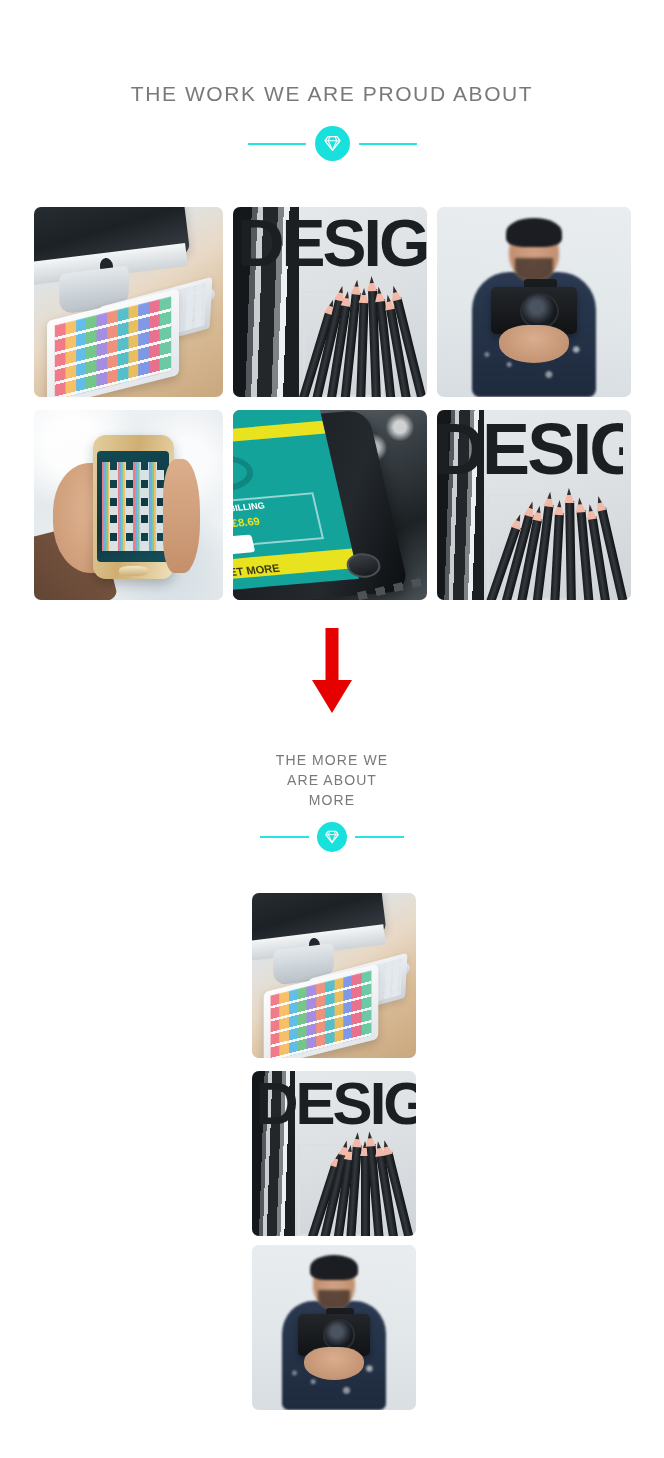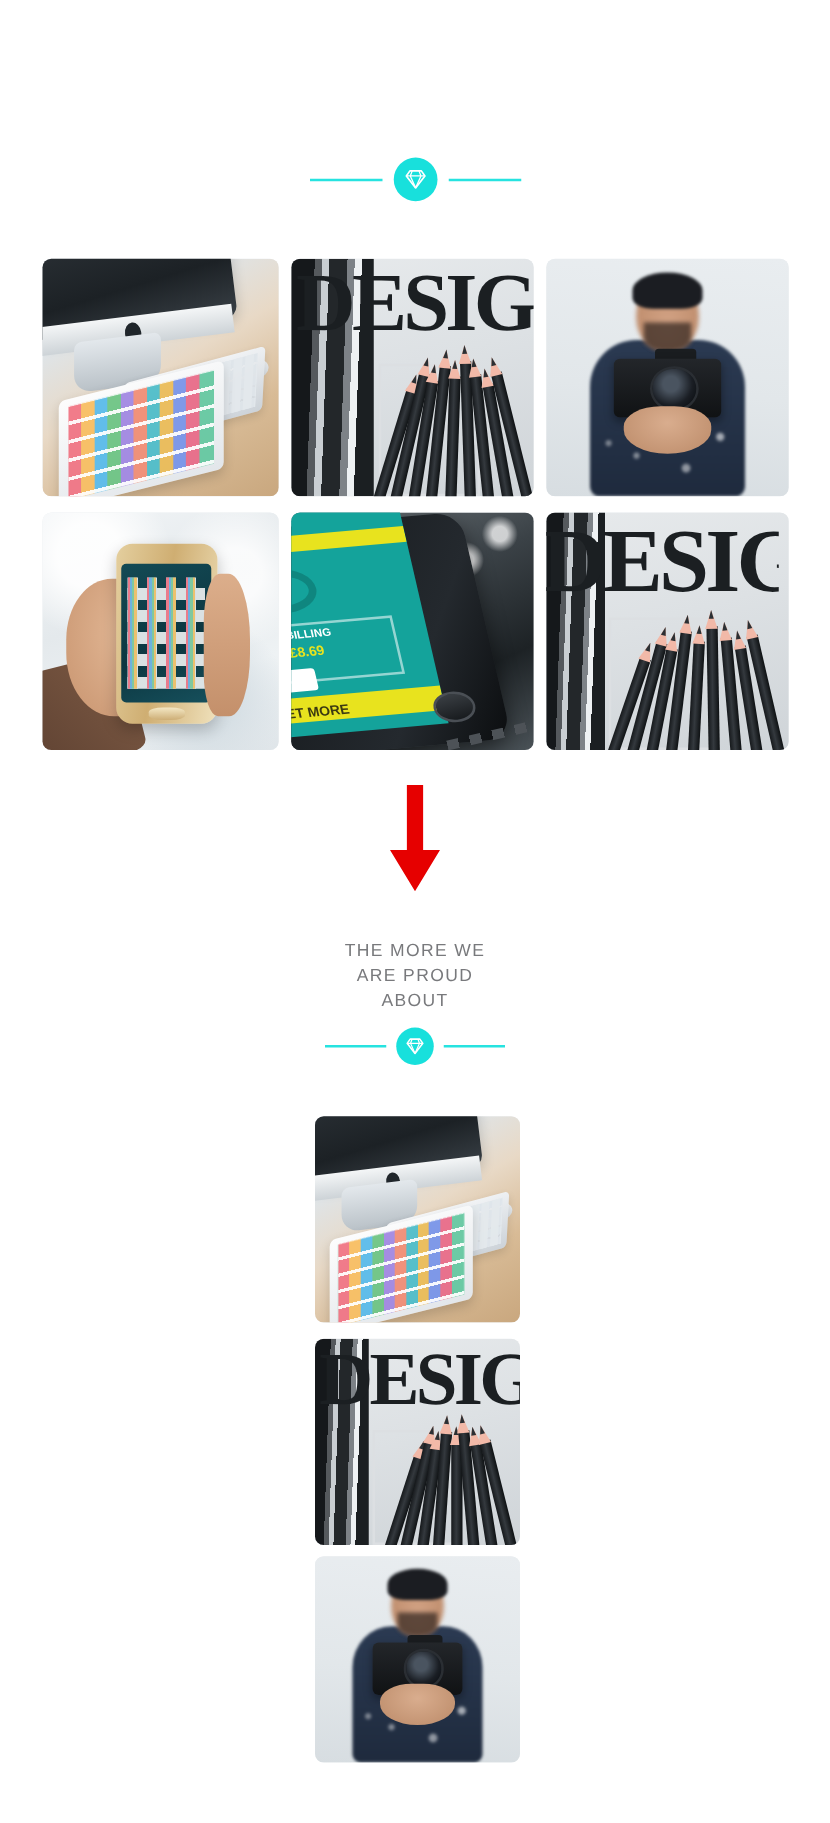--- a/index.html
+++ b/index.html
@@ -177,21 +177,21 @@
   
   .art-desig { background: linear-gradient(165deg,#e7eaec 0%,#dde1e4 45%,#cfd4d8 100%); }
   .art-desig .stripes {
     position: absolute; left: 0; top: 0; width: 34%; height: 100%;
     background: repeating-linear-gradient(92deg,
       #15181b 0 26%, #55595d 26% 34%, #c9ced2 34% 42%, #23272a 42% 62%,
       #7d8287 62% 70%, #eef1f3 70% 78%, #1b1f22 78% 100%);
   }
   .art-desig .wordmark {
     position: absolute; left: 2%; top: 3%; width: 98%;
-    font-family: Liberation Serif, serif;
+    font-family: Liberation Sans, sans-serif;
     font-weight: 700; font-size: 66px; line-height: .92;
     letter-spacing: -3px; color: #1b1f22;
     white-space: nowrap; overflow: hidden;
   }
   .art-desig .pencils {
     position: absolute; right: -4%; bottom: -4%; width: 74%; height: 62%;
   }
   .art-desig .pencil {
     position: absolute; bottom: 0; width: 9px; height: 100%;
     background: linear-gradient(90deg,#16191c,#34393e 45%,#0e1113);
@@ -381,20 +381,21 @@
     position:absolute; right:2%; bottom:4%; width:34%; height:4%;
     background: repeating-linear-gradient(90deg,#4d5257 0 14%, transparent 14% 28%);
     transform: rotate(-13deg);
   }
 </style>
 </head>
 <body>
 
 <div class="page">
 
+  <h2 class="section-title title-desktop">THE WORK WE ARE PROUD ABOUT</h2>
 
   <div class="divider divider-desktop">
     <span class="rule"></span>
     <span class="badge">
       <svg viewBox="0 0 24 24">
         <path d="M6.2 3.4h11.6l3.6 5.1-9.4 12.1L2.6 8.5z" fill="none" stroke="#ffffff" stroke-width="1.7" stroke-linejoin="round"></path>
         <path d="M2.6 8.5h18.8M8.6 3.4 6.6 8.5l5.4 12.1M15.4 3.4l2 5.1-5.4 12.1" fill="none" stroke="#ffffff" stroke-width="1.3" stroke-linejoin="round"></path>
       </svg>
     </span>
     <span class="rule"></span>
@@ -496,22 +497,22 @@
       </div>
     </div>
   </div>
 
   <svg class="arrow-down" viewBox="0 0 60 85">
     <path d="M23.5 0h13v52h13.5L30 85 10 52h13.5z" fill="#e60000"></path>
   </svg>
 
   <h2 class="section-title title-mobile">
     <span>THE MORE WE</span><br>
-    <span>ARE PROUD</span><br>
-    <span>ABOUT</span>
+    <span>ARE ABOUT</span><br>
+    <span>MORE</span>
   </h2>
 
   <div class="divider divider-mobile">
     <span class="rule"></span>
     <span class="badge">
       <svg viewBox="0 0 24 24">
         <path d="M6.2 3.4h11.6l3.6 5.1-9.4 12.1L2.6 8.5z" fill="none" stroke="#ffffff" stroke-width="1.9" stroke-linejoin="round"></path>
         <path d="M2.6 8.5h18.8M8.6 3.4 6.6 8.5l5.4 12.1M15.4 3.4l2 5.1-5.4 12.1" fill="none" stroke="#ffffff" stroke-width="1.4" stroke-linejoin="round"></path>
       </svg>
     </span>

